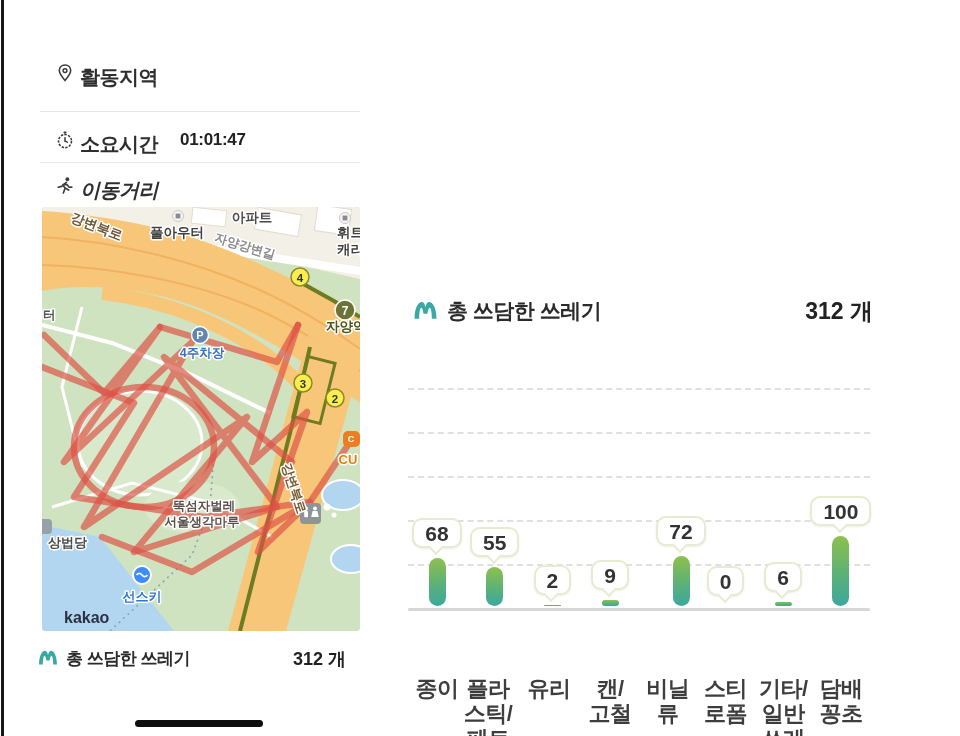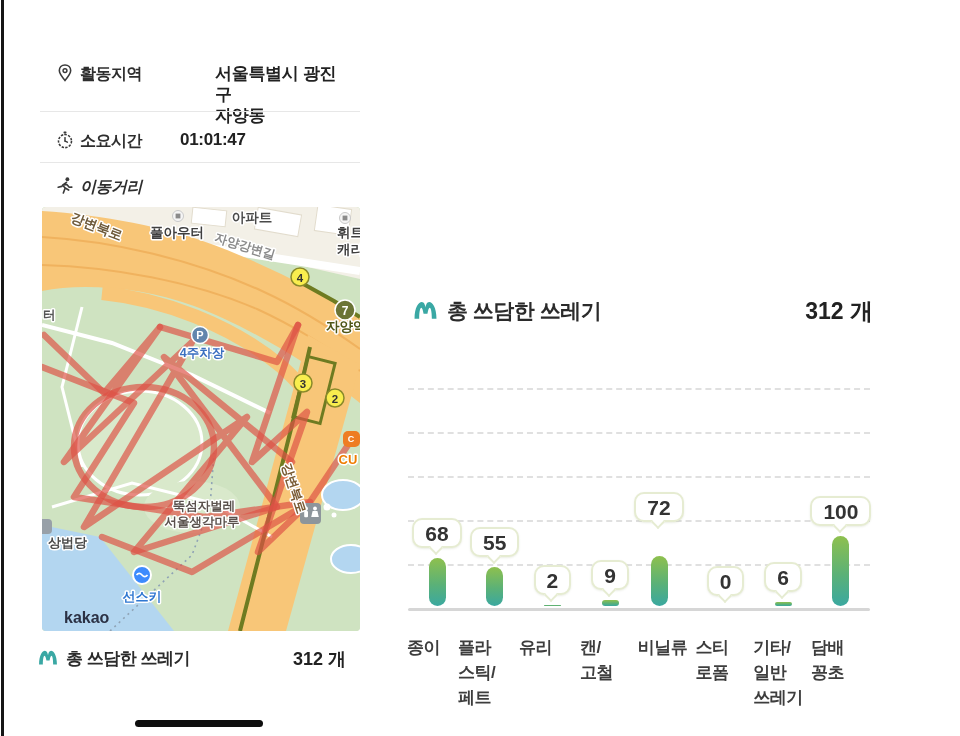--- a/index.html
+++ b/index.html
@@ -4,21 +4,21 @@
 <style>
   * { margin:0; padding:0; box-sizing:border-box; }
   html,body { width:960px; height:736px; background:#ffffff; overflow:hidden;
               font-family:"Liberation Sans", sans-serif; }
   .frame-edge { position:absolute; left:1px; top:0; width:3px; height:736px; background:#161616; }
 
   
   .left-panel { position:absolute; left:0; top:0; width:400px; height:736px; }
   .info-row { position:absolute; left:40px; width:320px; }
   .info-icon { position:absolute; left:14px; top:0; width:22px; height:22px; color:#3a3a3a; }
-  .info-label { position:absolute; left:40px; top:2px; font-size:16px; font-weight:bold; color:#2e2e2e; letter-spacing:-0.5px; }
+  .info-label { position:absolute; left:40px; top:2px; font-size:20px; font-weight:bold; color:#2e2e2e; letter-spacing:-0.5px; }
   .info-value { position:absolute; left:140px; top:1px; width:165px; text-align:left; font-size:17px; font-weight:bold; color:#222; white-space:pre-line; letter-spacing:-0.3px; }
   .info-value.addr { text-align:left; left:175px; width:135px; line-height:21px; }
   .divider { position:absolute; left:40px; width:320px; height:1px; background:#e7e7e7; }
 
   .map-wrap { position:absolute; left:42px; top:207px; width:318px; height:424px; border-radius:4px; overflow:hidden; background:#cfe3c1; }
   .map-wrap svg { display:block; }
   .map-wrap text { font-family:"Liberation Sans", sans-serif; font-weight:bold; paint-order:stroke; stroke:#ffffff; stroke-width:3px; stroke-linejoin:round; }
   text.nohalo { stroke:none; }
 
   .total-row { position:absolute; left:0; top:644px; width:400px; height:30px; }
@@ -38,39 +38,37 @@
   .chart-plot { position:absolute; left:0; top:100px; width:468px; height:225px; }
   .gridline { position:absolute; left:3px; width:462px; border-top:2px dashed #e0e0e0; }
   .baseline { position:absolute; left:3px; top:223px; width:462px; height:3px; background:#d6d6d6; border-radius:2px; }
   .chart-col { position:absolute; bottom:4px; width:56px; display:flex; flex-direction:column; align-items:center; justify-content:flex-end; }
   .bar { width:17px; border-radius:9px; background:linear-gradient(to bottom, #8ec04e 0%, #5bb177 55%, #3aa8a0 100%); }
   .bubble { position:relative; background:#fff; border:2px solid #e6ecd2; border-radius:10px; padding:0 11px; height:30px; line-height:27px;
             font-size:21px; font-weight:bold; color:#333; box-shadow:0 1px 2px rgba(120,140,80,.15); margin-bottom:10px; white-space:nowrap; }
   .bubble .tail { position:absolute; left:50%; bottom:-7px; width:10px; height:10px; margin-left:-6px; background:#fff;
                   border-right:2px solid #e6ecd2; border-bottom:2px solid #e6ecd2; transform:rotate(45deg); }
   .chart-labels { position:absolute; left:0; top:350px; width:468px; }
-  .cat-label { position:absolute; width:60px; font-size:17px; font-weight:bold; color:#3d3d3d; line-height:25px; letter-spacing:-0.5px; }
+  .cat-label { position:absolute; width:60px; text-align:center; font-size:22px; font-weight:bold; color:#3d3d3d; line-height:25px; letter-spacing:-0.5px;margin-top:41px; }
 </style>
 </head>
 <body>
 
 <div class="frame-edge"></div>
 
 <div class="left-panel">
 
   <div class="info-row" style="top:62px; height:44px;">
     <span class="info-icon">
       <svg viewBox="0 0 24 24" width="22" height="22">
           <path d="M12 3.2 C8.3 3.2 5.8 6 5.8 9.4 C5.8 13 12 20.2 12 20.2 C12 20.2 18.2 13 18.2 9.4 C18.2 6 15.7 3.2 12 3.2 Z" fill="none" stroke="#3a3a3a" stroke-width="1.7"></path>
           <circle cx="12" cy="9.4" r="2.1" fill="none" stroke="#3a3a3a" stroke-width="1.6"></circle>
         </svg>
     </span>
     <span class="info-label">활동지역</span>
-    <span class="info-value addr">서울특별시 광진구
-자양동</span>
   </div>
   <div class="divider" style="top:111px;"></div>
 
   <div class="info-row" style="top:129px; height:30px;text-decoration:underline;">
     <span class="info-icon">
       <svg viewBox="0 0 24 24" width="22" height="22">
           <circle cx="12" cy="13.2" r="7.1" fill="none" stroke="#3a3a3a" stroke-width="1.7" stroke-dasharray="2.6 1.4"></circle>
           <rect x="10.4" y="2.6" width="3.2" height="2" rx="0.6" fill="#3a3a3a"></rect>
           <line x1="12" y1="4.8" x2="12" y2="6.4" stroke="#3a3a3a" stroke-width="1.6"></line>
           <line x1="12" y1="13.2" x2="12" y2="9.4" stroke="#3a3a3a" stroke-width="1.6" stroke-linecap="round"></line>
@@ -246,21 +244,21 @@
           <div class="bar" style="height: 39px;"></div>
         </div>
         <div class="chart-col" style="left: 119.4px;">
           <div class="bubble">2<div class="tail"></div></div>
           <div class="bar" style="height: 1px;"></div>
         </div>
         <div class="chart-col" style="left: 177.1px;">
           <div class="bubble">9<div class="tail"></div></div>
           <div class="bar" style="height: 6px;"></div>
         </div>
-        <div class="chart-col" style="left: 226px; gap: 24px;">
+        <div class="chart-col" style="left: 248px;">
           <div class="bubble">72<div class="tail"></div></div>
           <div class="bar" style="height: 50px;"></div>
         </div>
         <div class="chart-col" style="left: 292.5px;">
           <div class="bubble">0<div class="tail"></div></div>
           <div class="bar" style="height: 0px;"></div>
         </div>
         <div class="chart-col" style="left: 350.2px;">
           <div class="bubble">6<div class="tail"></div></div>
           <div class="bar" style="height: 4px;"></div>

